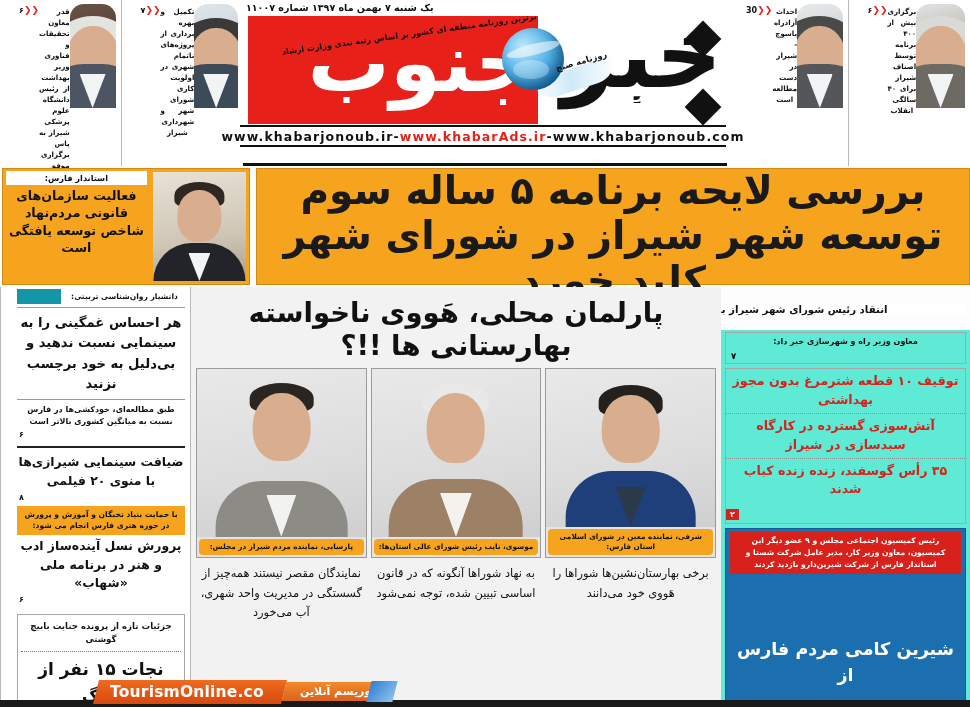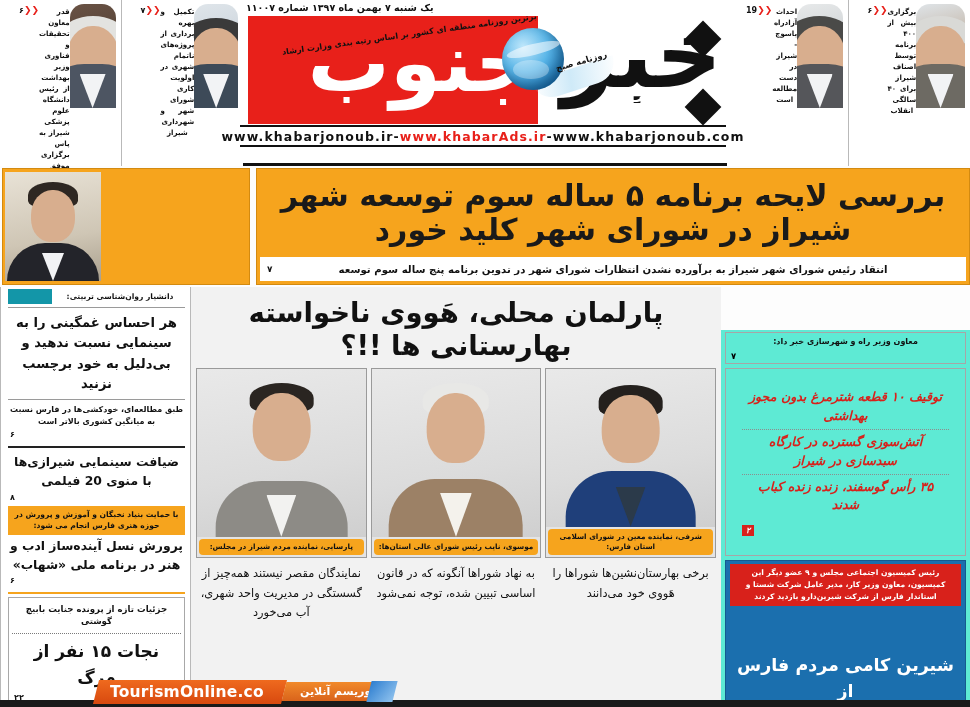--- a/index.html
+++ b/index.html
@@ -161,21 +161,21 @@
     position: absolute; left: 0; top: 166px; width: 970px; height: 121px;
   }
   .banner {
     position: absolute; right: 0; top: 2px; width: 714px; height: 117px;
     background: #f6a41d;
     border: 1px solid #d38a10;
     display: flex; flex-direction: column; justify-content: space-between;
   }
   .banner-head {
     flex: 1; display: flex; align-items: center; justify-content: center;
-    font-size: 30px; font-weight: bold; color: #1a1a1a;
+    font-size: 39px; font-weight: bold; color: #1a1a1a;
     padding: 0 10px; line-height: 1.15; text-align: center;
     letter-spacing: -.4px;
   }
   .banner-sub {
     height: 24px; background: #ffffff; margin: 0 3px 3px 3px;
     display: flex; align-items: center; justify-content: center;
     position: relative;
     font-size: 10.2px; font-weight: bold; color: #111;
   }
   .banner-sub .pg {
@@ -206,21 +206,21 @@
   
   .body-row {
     position: absolute; left: 0; top: 287px; width: 970px; height: 420px;
     display: flex; flex-direction: row-reverse;
   }
 
   
   .sidebar {
     width: 190px; height: 100%; background: #fff;
     border-left: 1px solid #b9b9b9;
-    display: flex; flex-direction: column; padding: 2px 5px 0 7px;
+    display: flex; flex-direction: column; padding: 2px 5px 0 16px;
   }
   .sb-block { padding-bottom: 3px; }
   .sb-kicker-row { display: flex; align-items: stretch; gap: 3px; margin-bottom: 3px; }
   .sb-kicker {
     flex: 1; font-size: 7.6px; font-weight: bold; color: #111;
     text-align: center; padding: 2px 2px; line-height: 1.5;
   }
   .sb-kicker.teal-right { background: #fff; }
   .sb-teal { width: 44px; background: #1396a8; }
   .sb-kicker.orange {
@@ -289,21 +289,21 @@
   .lc-kicker {
     font-size: 8px; font-weight: bold; color: #111;
     text-align: center; padding-bottom: 3px; line-height: 1.5;
   }
   .lc-head {
     font-size: 21px; font-weight: bold; color: #111;
     text-align: center; line-height: 1.42; letter-spacing: -.5px;
     padding: 2px 0 4px 0;
   }
   .lc-pg { font-size: 8.5px; font-weight: bold; text-align: left; }
-  .lc-redbox { border: 1px solid #a6a6a6; padding: 16px; margin-bottom: 4px; font-style: italic; }
+  .lc-redbox { border: 1px solid #a6a6a6; padding: 0; margin-bottom: 4px; }
   .lc-redline {
     font-size: 12.6px; font-weight: bold; color: #d8211b;
     text-align: center; line-height: 1.5; padding: 3px 4px;
     letter-spacing: -.3px;
   }
   .lc-redline + .lc-redline { border-top: 1px dotted #8d8d8d; }
   .lc-redpg {
     display: inline-block; background: #d8211b; color: #fff;
     font-size: 8px; font-weight: bold; padding: 1px 4px; margin: 0 4px 3px 0;
   }
@@ -407,21 +407,21 @@
         <div class="corner-cell">
           <div class="cell-photo" style="background:linear-gradient(165deg,#e7e9ea,#c6cbcd 55%,#9aa0a3);">
             <div class="face" style="width:100%;height:100%;">
               <div class="hair" style="top:12px;background:#4a4a48;"></div>
               <div class="head" style="top:22px;"></div>
               <div class="body" style="bottom:0;background:#55565a;"></div>
               <div class="shirt" style="bottom:0;"></div>
             </div>
           </div>
           <div class="cell-caption">احداث آزادراه یاسوج - شیراز در دست مطالعه است</div>
-          <div class="cell-pagenum"><span class="mark">❮❮</span><span>19</span></div>
+          <div class="cell-pagenum"><span class="mark">❮❮</span><span>30</span></div>
         </div>
       </div>
     </div>
 
     <div class="dateline">یک شنبه ۷ بهمن ماه ۱۳۹۷  شماره ۱۱۰۰۷</div>
 
     <div class="logo-wrap">
       <div class="logo-red"></div>
       <div class="logo-tagline">برترین روزنامه منطقه ای کشور بر اساس رتبه بندی وزارت ارشاد</div>
       <div class="logo-main">
@@ -448,20 +448,24 @@
   <div class="banner-row">
     <div class="banner">
       <div class="banner-head">بررسی لایحه برنامه ۵ ساله سوم توسعه شهر شیراز در شورای شهر کلید خورد</div>
       <div class="banner-sub">
         <span class="pg">۷</span>
         <span>انتقاد رئیس شورای شهر شیراز به برآورده نشدن انتظارات شورای شهر در تدوین برنامه پنج ساله سوم توسعه</span>
       </div>
     </div>
 
     <div class="gov-box">
+      <div class="gov-text">
+        <div class="gov-kicker">استاندار فارس:</div>
+        <div class="gov-head">فعالیت سازمان‌های قانونی مردم‌نهاد شاخص توسعه یافتگی است</div>
+      </div>
       <div class="gov-photo">
         <div class="face" style="width:100%;height:100%;">
           <div class="hair" style="top:10px;background:#2e2722;width:50px;height:26px;"></div>
           <div class="head" style="top:18px;width:44px;height:52px;"></div>
           <div class="body" style="bottom:0;background:#23242a;width:92px;height:38px;"></div>
           <div class="shirt" style="bottom:0;width:22px;height:28px;"></div>
         </div>
       </div>
     </div>
   </div>
@@ -477,21 +481,21 @@
         </div>
         <div class="sb-rule"></div>
         <div class="sb-head">هر احساس غمگینی را به سینمایی نسبت ندهید و بی‌دلیل به خود برچسب نزنید</div>
         <div class="sb-rule"></div>
         <div class="sb-sub">طبق مطالعه‌ای، خودکشی‌ها در فارس نسبت به میانگین کشوری بالاتر است</div>
         <div class="sb-pg">۶</div>
       </div>
       <div class="sb-rule thick"></div>
 
       <div class="sb-block">
-        <div class="sb-head sm">ضیافت سینمایی شیرازی‌ها با منوی 20 فیلمی</div>
+        <div class="sb-head sm">ضیافت سینمایی شیرازی‌ها با منوی ۲۰ فیلمی</div>
         <div class="sb-pg">۸</div>
       </div>
 
       <div class="sb-block">
         <div class="sb-kicker orange">با حمایت بنیاد نخبگان و آموزش و پرورش در حوزه هنری فارس انجام می شود:</div>
         <div class="sb-head sm">پرورش نسل آینده‌ساز ادب و هنر در برنامه ملی «شهاب»</div>
         <div class="sb-pg">۶</div>
       </div>
       <div class="sb-orangebar"></div>
 

